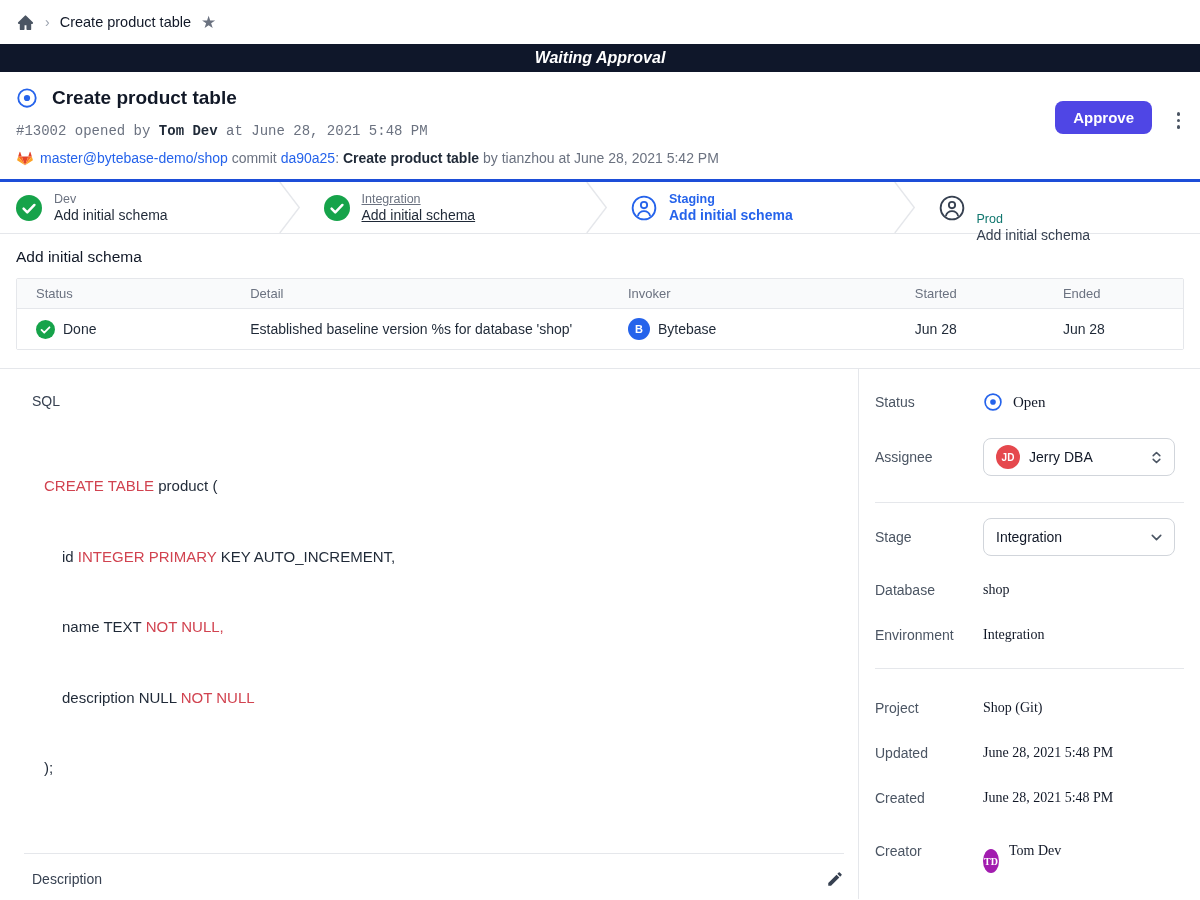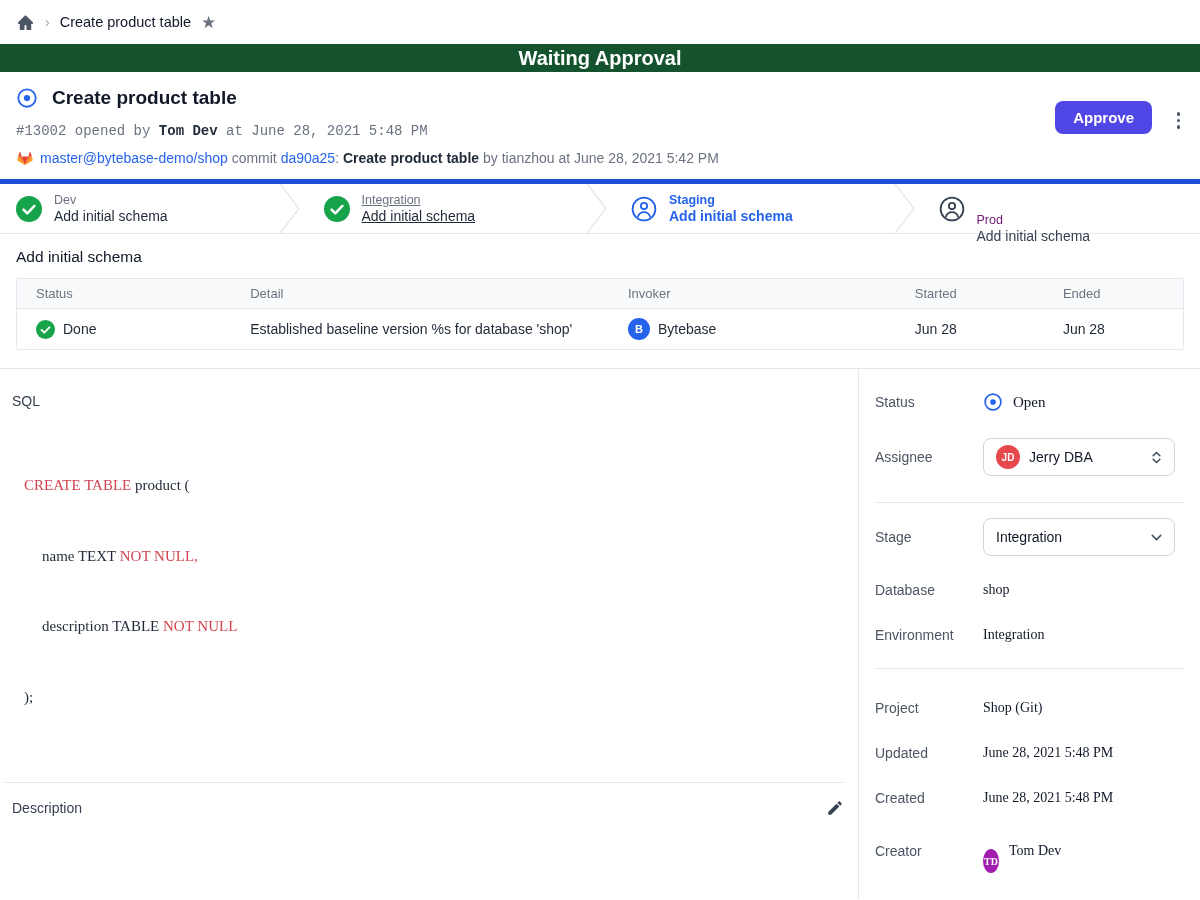--- a/index.html
+++ b/index.html
@@ -7,54 +7,54 @@
     font-family:"Liberation Sans", sans-serif; color:#1f2937; }
 
   
   .bc-bar { height:44px; display:flex; align-items:center; padding:0 16px; gap:10px; }
   .bc-home { width:19px; height:19px; color:#4b5563; cursor:pointer; }
   .bc-sep { color:#9ca3af; font-size:14px; }
   .bc-current { font-size:14.5px; color:#111827; }
   .bc-star { color:#6b7280; font-size:17px; line-height:1; cursor:pointer; }
 
   
-  .banner { height:28px; background:#14532d; color:#fff; display:flex;
-    align-items:center; justify-content:center; font-size:20px; font-weight:700; }
+  .banner { height:28px; background:#0f172a; color:#fff; display:flex;
+    align-items:center; justify-content:center; font-size:16px; font-weight:700;font-style:italic; }
 
   
   .issue-head { position:relative; padding:15px 16px 12px; }
   .ih-title-row { display:flex; align-items:center; gap:14px; }
   .open-icon { width:22px; height:22px; flex:0 0 auto; }
   .ih-title { font-size:19px; font-weight:700; color:#111827; }
   .ih-meta { margin:14px 0 0 0; font-size:14px; color:#6b7280;font-family:Liberation Mono, monospace; }
   .ih-meta .strong { color:#1f2937; font-weight:600; }
   .ih-commit { margin-top:10px; font-size:14px; color:#6b7280; display:flex; align-items:center; gap:6px; }
   .gitlab-icon { width:18px; height:18px; }
   .link { color:#2563eb; text-decoration:none; cursor:pointer; }
   .ih-commit .strong { color:#1f2937; font-weight:600; }
   .approve-btn { position:absolute; top:29px; right:48px; background:#4f46e5; color:#fff;
     border:none; border-radius:8px; padding:8px 18px; font-size:15px; font-weight:600;
     font-family:inherit; cursor:pointer; }
   .dots-menu { position:absolute; top:36px; right:16px; display:flex; flex-direction:column;
     gap:3px; padding:4px; cursor:pointer; }
   .dots-menu i { width:3.5px; height:3.5px; border-radius:50%; background:#4b5563; }
 
   
-  .pipeline { height:55px; border-top:5px solid #1d4ed8; border-bottom:1px solid #e5e7eb;
+  .pipeline { height:55px; border-top:3px solid #1d4ed8; border-bottom:1px solid #e5e7eb;
     display:flex; align-items:stretch; }
   .stage { flex:1; display:flex; align-items:center; gap:12px; padding-left:16px; cursor:pointer; }
   .stage + .chev + .stage { padding-left:22px; }
   .chev { flex:0 0 24px; }
   .stage-icon { width:26px; height:26px; flex:0 0 auto; }
   .stage-texts { display:flex; flex-direction:column; gap:1px; }
   .stage-env { font-size:12.5px; color:#6b7280; }
   .stage-task { font-size:14px; color:#1f2937; }
   .stage--link .stage-env, .stage--link .stage-task { text-decoration:underline; }
   .stage--active .stage-env, .stage--active .stage-task { color:#2563eb; font-weight:700; }
-  .stage--pending .stage-env { color:#701a75;margin-top:39px; }
+  .stage--pending .stage-env { color:#0f766e;margin-top:39px; }
   .stage--pending .stage-task { color:#374151; }
 
   
   .task-sec { padding:14px 16px 18px; }
   .task-title { font-size:15.5px; font-weight:500; color:#111827; margin-bottom:12px; }
   .tbl { border:1px solid #e5e7eb; border-radius:2px; width:100%; }
   .tbl-head { display:flex; background:#f9fafb; border-bottom:1px solid #e5e7eb; height:30px; align-items:center; }
   .tbl-row { display:flex; height:40px; align-items:center; background:#fff; cursor:pointer; }
   .th { font-size:13px; color:#6b7280; }
   .td { font-size:14px; color:#1f2937; display:flex; align-items:center; gap:8px; }
@@ -65,26 +65,26 @@
   .c5 { width:10.3%; }
   .check-sm { width:19px; height:19px; }
   .avatar { border-radius:50%; color:#fff; font-weight:700; display:inline-flex;
     align-items:center; justify-content:center; flex:0 0 auto; }
   .avatar-b { width:22px; height:22px; font-size:11px; background:#2563eb; }
 
   .full-divider { border-top:1px solid #e5e7eb; }
 
   
   .content { display:flex; height:530px; }
-  .main-col { width:858px; padding:24px 14px 0 12px; }
+  .main-col { width:858px; padding:24px 14px 0 32px; }
   .side-col { flex:1; border-left:1px solid #e5e7eb; padding:22px 16px 0 16px; }
 
   .sql-label { font-size:14px; color:#374151; }
   .code { margin-top:18px; font-size:15px; line-height:23.5px; color:#1f2937; white-space:pre; }
-  .cl { padding-left:12px;font-family:Liberation Serif, serif; }
+  .cl { padding-left:12px; }
   .cl.ind { padding-left:30px; }
   .kw { color:#d14350; }
 
   .main-hr { border:none; border-top:1px solid #e5e7eb; margin:26px 0 0 -8px; }
   .desc-head { margin-top:16px; display:flex; align-items:center; justify-content:space-between;gap:12px; }
   .desc-label { font-size:14px; color:#374151; }
   .pencil-btn { width:18px; height:18px; color:#374151; cursor:pointer; }
 
   
   .side-row { display:flex; align-items:center; min-height:22px; }
@@ -225,22 +225,23 @@
   </div>
 </div>
 
 <div class="full-divider"></div>
 
 <div class="content">
   <div class="main-col">
     <div class="sql-label">SQL</div>
     <div class="code">
       <div class="cl"><span class="kw">CREATE TABLE</span><span> product (</span></div>
+      <div class="cl ind"><span>id </span><span class="kw">INTEGER PRIMARY</span><span> KEY AUTO_INCREMENT,</span></div>
       <div class="cl ind"><span>name TEXT </span><span class="kw">NOT NULL,</span></div>
-      <div class="cl ind"><span>description TABLE </span><span class="kw">NOT NULL</span></div>
+      <div class="cl ind"><span>description NULL </span><span class="kw">NOT NULL</span></div>
       <div class="cl"><span>);</span></div>
     </div>
 
     <hr class="main-hr">
 
     <div class="desc-head">
       <span class="desc-label">Description</span>
       <svg class="pencil-btn" viewBox="0 0 24 24" fill="currentColor">
           <path d="M3 17.25V21h3.75L17.8 9.94l-3.75-3.75L3 17.25zM20.7 7.04a1 1 0 0 0 0-1.41l-2.34-2.34a1 1 0 0 0-1.41 0l-1.83 1.83 3.75 3.75 1.83-1.83z"></path>
         </svg>

